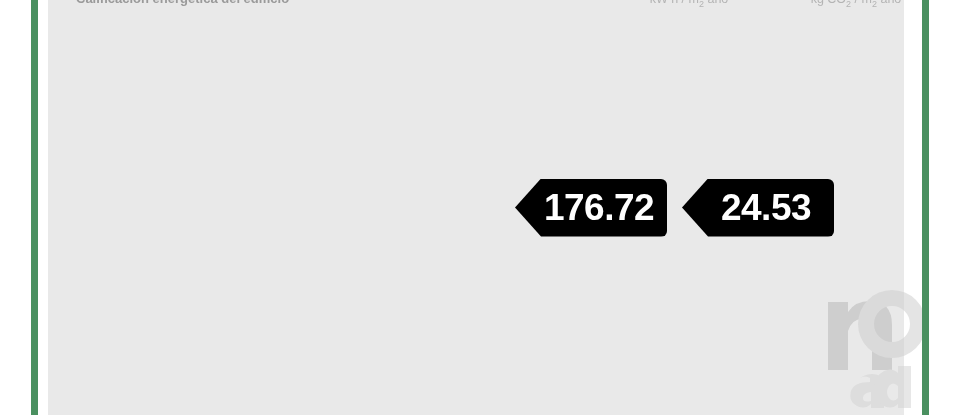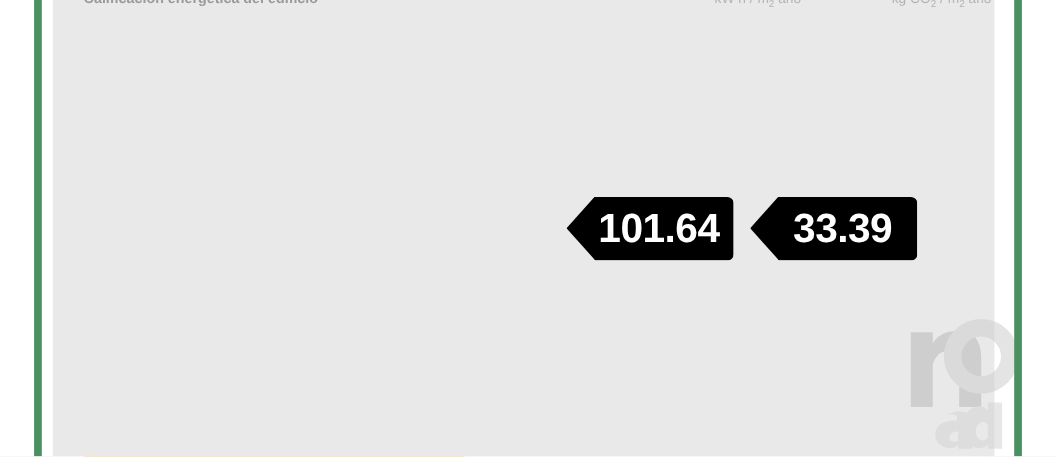--- a/index.html
+++ b/index.html
@@ -248,25 +248,25 @@
         <div class="cell c2"></div>
         <div class="band" style="width: 381px;">
           <div class="band-shape" style="background: rgb(224, 181, 62); clip-path: polygon(0px 0px, 343px 0px, 381px 50%, 343px 100%, 0px 100%);"></div>
           <div class="band-letter">E</div>
         </div>
       </div>
     </div>
 
   <div class="badge b1">
     <div class="badge-shape"></div>
-    <div class="badge-text">101.64</div>
+    <div class="badge-text">176.72</div>
   </div>
   <div class="badge b2">
     <div class="badge-shape"></div>
-    <div class="badge-text">33.39</div>
+    <div class="badge-text">24.53</div>
   </div>
 
   <div class="watermark">
     <svg width="118" height="150" viewBox="0 0 118 150" xmlns="http://www.w3.org/2000/svg">
       <g fill="#b9b9b9">
         <path d="M2 34 h20 v10 q7-11 22-11 22 0 22 24 v45 h-20 V62 q0-11-10-11 t-14 12 v39 H2 Z"></path>
       </g>
       <g fill="#cfcfcf">
         <path d="M66 22 a34 34 0 1 1 0 68 a34 34 0 1 1 0-68 Z M66 38 a18 18 0 1 0 0 36 a18 18 0 1 0 0-36 Z"></path>
       </g>

